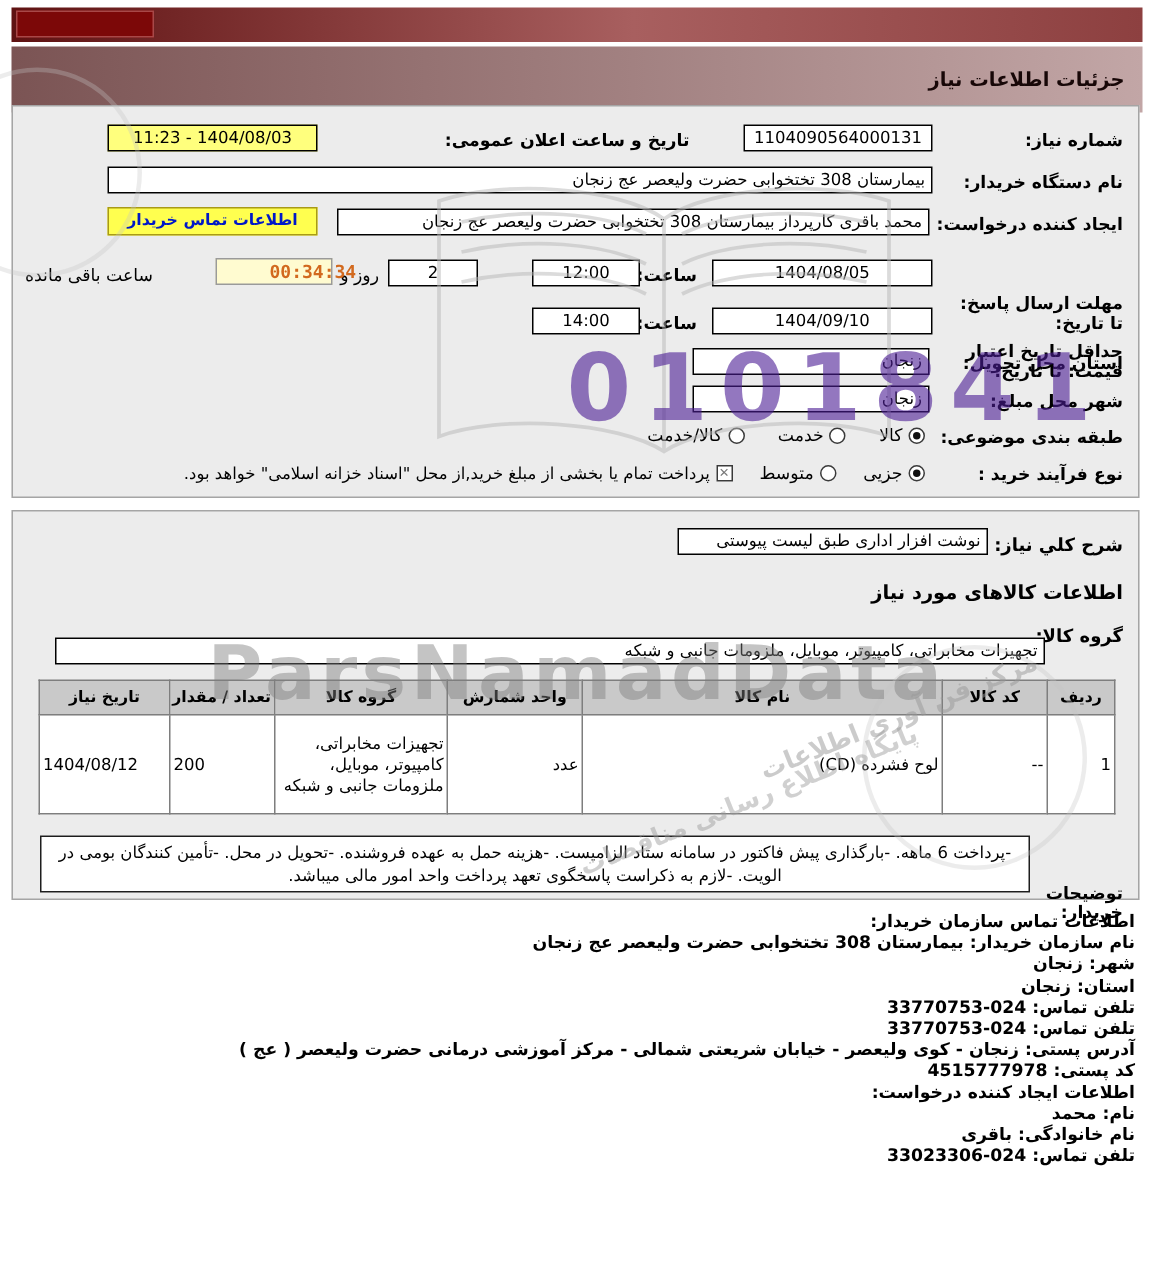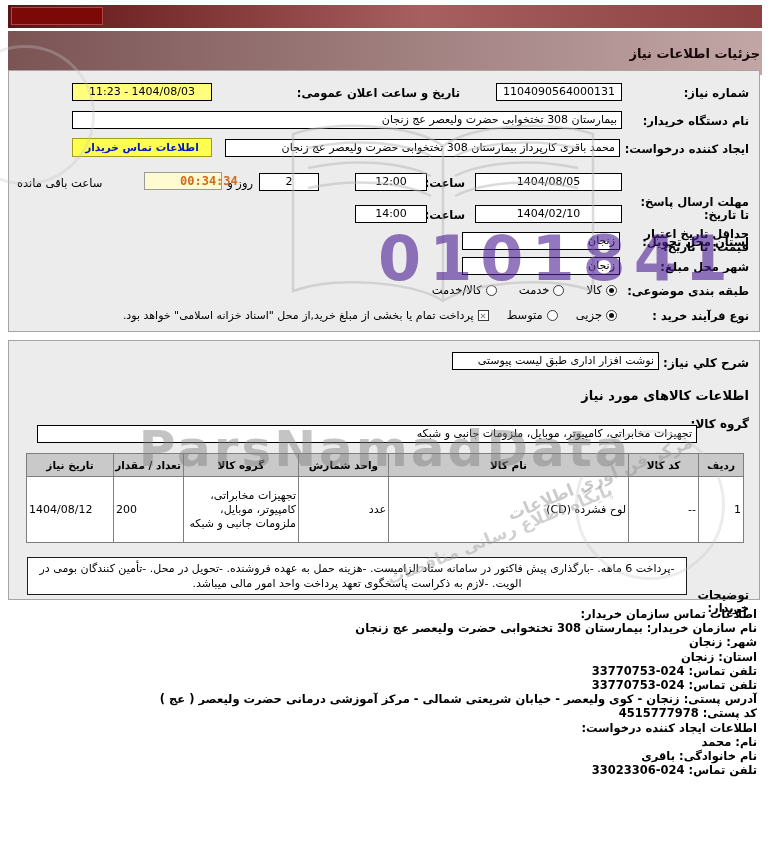--- a/index.html
+++ b/index.html
@@ -17,21 +17,21 @@
     position:absolute; left:8px; top:5px; width:754px; height:23px;
     background: linear-gradient(to right, #5f1212, #a85f5f 55%, #8d4040);
   }
   .banner-badge {
     position:absolute; left:3px; top:2px; width:92px; height:18px;
     background:#7c0808; border:1px solid #a84848;
   }
   .title-bar {
     position:absolute; left:8px; top:31px; width:754px; height:44px;
     background: linear-gradient(to left, #c2a6a6, #7b5454);
-    display:flex; align-items:center; padding-right:2px;
+    display:flex; align-items:center; padding-right:12px;
     font-size:13px; font-weight:700; color:#170707;
   }
   
   .panel {
     position:absolute; left:8px; width:752px;
     background:#ececec; border:1px solid #a5a5a5;
   }
   .lbl { position:absolute; font-size:11.5px; font-weight:700; white-space:nowrap; }
   .lbl.wrap { white-space:normal; width:118px; text-align:right; line-height:13px;margin-top:28px; }
   .txt { position:absolute; font-size:11.5px; white-space:nowrap; }
@@ -133,21 +133,21 @@
   <span class="lbl wrap" style="right:10px; top:97px;">مهلت ارسال پاسخ: تا تاریخ:</span>
   <div class="inp center ltr" style="right:137px; top:102px; width:147px;">1404/08/05</div>
   <span class="lbl" style="right:294px; top:105px;">ساعت:</span>
   <div class="inp center ltr" style="right:332px; top:102px; width:72px;">12:00</div>
   <div class="inp center ltr" style="right:440px; top:102px; width:60px;">2</div>
   <span class="txt" style="right:506px; top:105px;">روز و</span>
   <div class="countdown" style="right:537px; top:101px; width:78px;padding-left:35px;">00:34:34</div>
   <span class="txt" style="left:8px; top:105px;">ساعت باقی مانده</span>
 
   <span class="lbl wrap" style="right:10px; top:129px;">حداقل تاریخ اعتبار قیمت: تا تاریخ:</span>
-  <div class="inp center ltr" style="right:137px; top:134px; width:147px;">1404/02/10</div>
+  <div class="inp center ltr" style="right:137px; top:134px; width:147px;">1404/09/10</div>
   <span class="lbl" style="right:294px; top:137px;">ساعت:</span>
   <div class="inp center ltr" style="right:332px; top:134px; width:72px;">14:00</div>
 
   <span class="lbl" style="right:10px; top:164px;">استان محل تحویل:</span>
   <div class="inp" style="right:139px; top:161px; width:158px;">زنجان</div>
 
   <span class="lbl" style="right:10px; top:189px;">شهر محل مبلغ:</span>
   <div class="inp" style="right:139px; top:186px; width:158px;">زنجان</div>
 
   <span class="lbl" style="right:10px; top:213px;">طبقه بندی موضوعی:</span>

